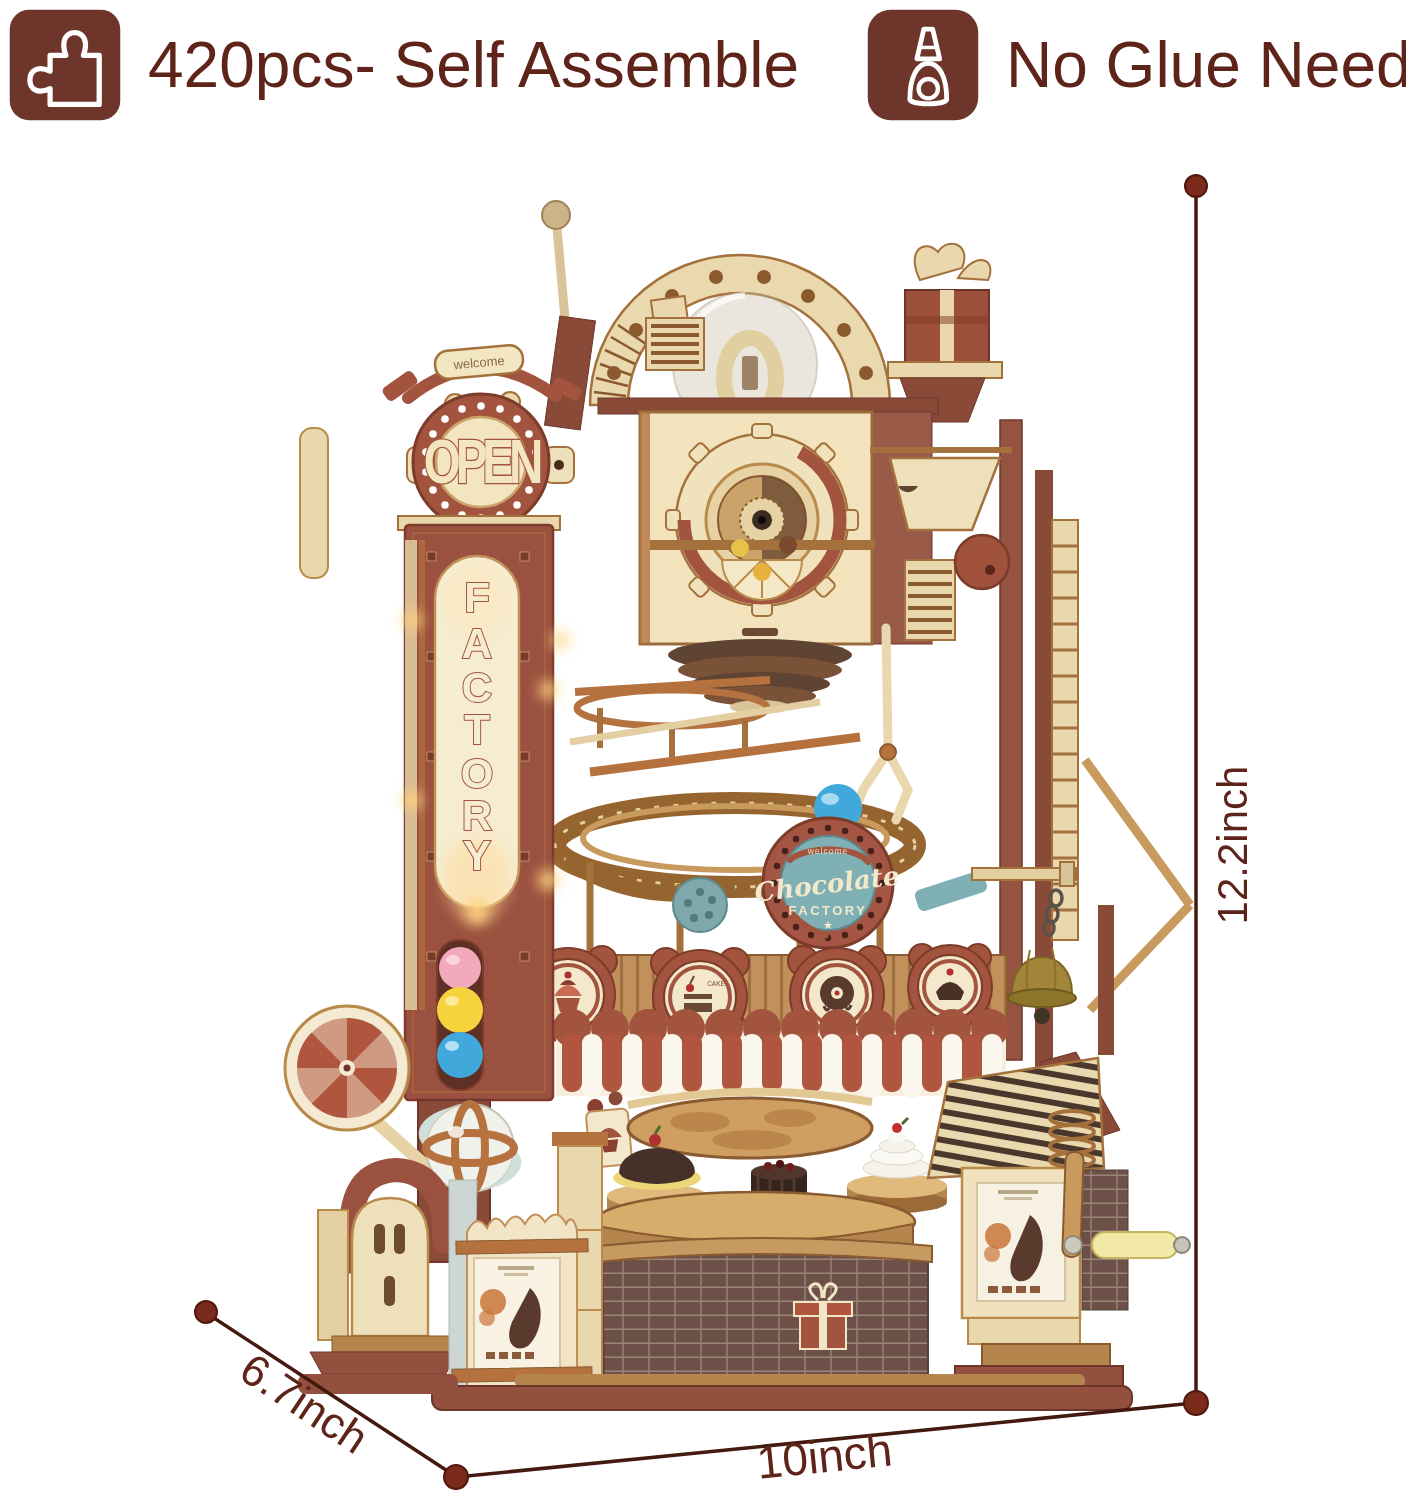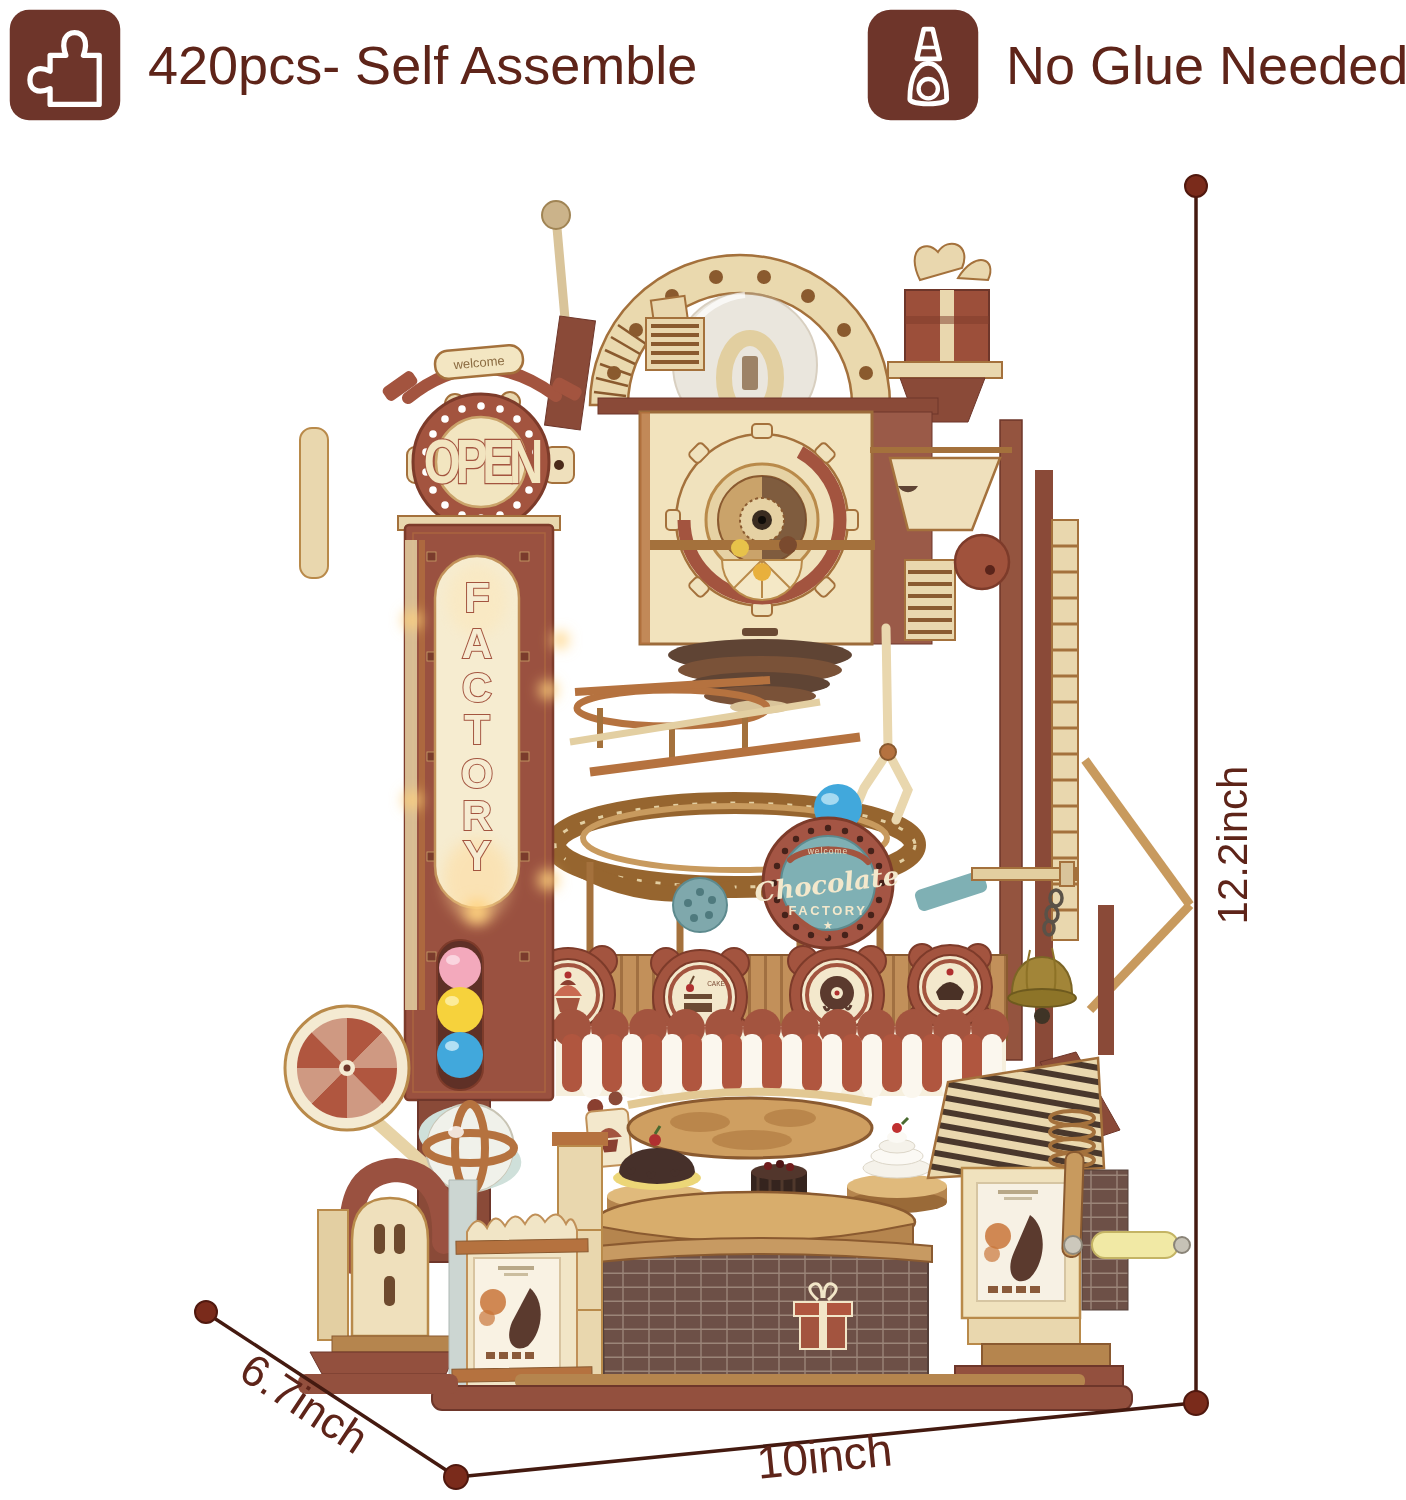--- a/index.html
+++ b/index.html
@@ -3,21 +3,21 @@
 <meta charset="utf-8">
 <style>
   html,body{margin:0;padding:0;background:#ffffff;}
   .page{position:relative;width:1406px;height:1500px;background:#fff;overflow:hidden;
         font-family:"Liberation Sans",sans-serif;}
   
   .feature{position:absolute;display:flex;align-items:center;gap:26px;}
   .feature.f1{left:8px;top:8px;}
   .feature.f2{left:866px;top:8px;}
   .tile{width:114px;height:114px;flex:0 0 auto;}
-  .feature-label{font-size:54px;color:#5e2419;letter-spacing:0px;white-space:nowrap;}
+  .feature-label{font-size:64px;color:#5e2419;letter-spacing:0px;white-space:nowrap;}
   
   svg.stage{position:absolute;left:0;top:0;}
   svg text{font-family:"Liberation Sans",sans-serif;}
   .dim-label{fill:#5e2419;}
   .script{font-family:"DejaVu Serif",serif;font-style:italic;font-weight:bold;}
 </style>
 </head>
 <body>
 
 <div class="page">

